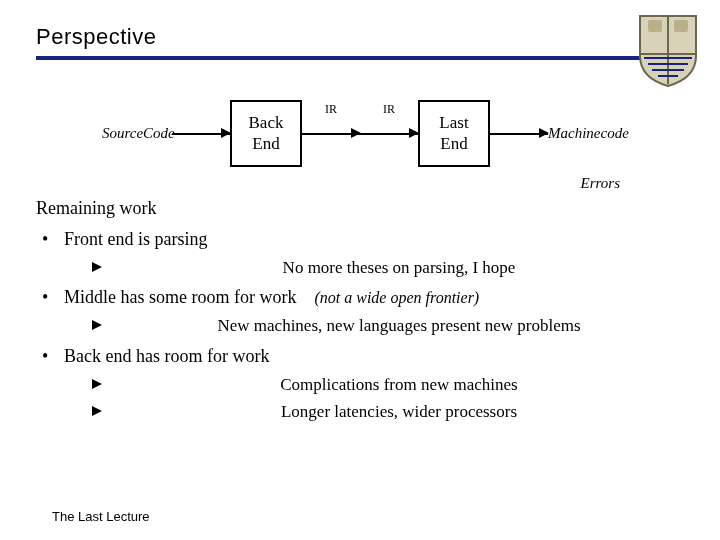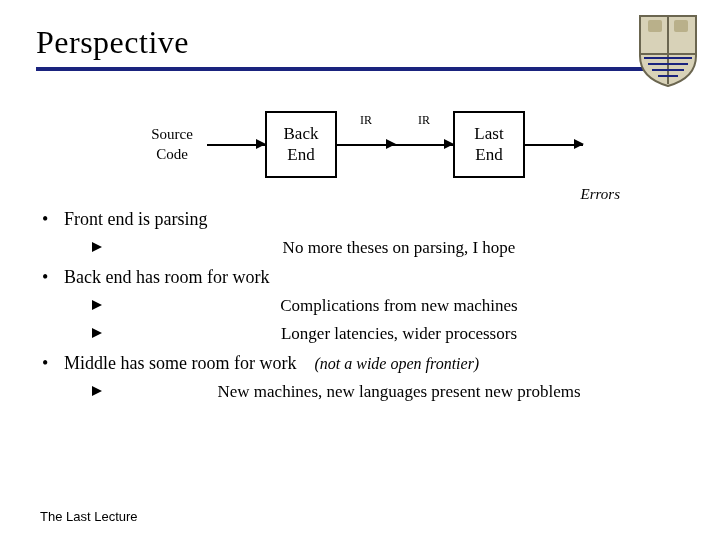--- a/index.html
+++ b/index.html
@@ -6,23 +6,23 @@
   body {
     width: 720px;
     height: 540px;
     background: #fff;
     font-family: Georgia, 'Times New Roman', serif;
     color: #000;
     position: relative;
     padding: 24px 36px 20px 36px;
   }
   .title {
-    font-size: 32px;
+    font-size: 22px;
     font-weight: normal;
-    font-family: Liberation Serif, serif;
+    font-family: Liberation Sans, sans-serif;
     letter-spacing: 0.5px;
   }
   .rule {
     height: 4px;
     background: #1a237e;
     margin-top: 6px;
     margin-bottom: 40px;
     width: 100%;
   }
   .crest {
@@ -35,22 +35,22 @@
   .pipeline {
     display: flex;
     align-items: center;
     justify-content: center;
     gap: 0;
     margin: 0 0 28px 0;
     position: relative;
   }
   .label-col {
     display: flex;
-    flex-direction: column;
     align-items: center;
+    font-style: italic;
     font-size: 15px;
     line-height: 1.35;
     width: 70px;
     text-align: center;
   }
   .box {
     border: 2px solid #000;
     padding: 10px 14px;
     font-size: 17px;
     text-align: center;
@@ -148,21 +148,21 @@
     border-bottom: 5px solid transparent;
     box-sizing: border-box;
   }
   .aside {
     font-style: italic;
     font-size: 16px;
     margin-left: 18px;
   }
   .footer {
     position: absolute;
-    left: 40px;
+    left: 52px;
     bottom: 16px;
     font-size: 13px;
     font-family: Arial, sans-serif;
   }
 </style>
 </head>
 <body>
 
 <svg class="crest" viewBox="0 0 64 78">
   <path d="M4 6 h56 v40 q0 22 -28 30 q-28 -8 -28 -30 Z" fill="#d8d2b8" stroke="#6b6650" stroke-width="2"></path>
@@ -200,34 +200,39 @@
     <span class="arrow-label">IR</span>
   </div>
   <div class="box">
     <span>Last</span><br>
     <span>End</span>
   </div>
   <div class="arrow-wrap">
     <div class="arrow-line"></div>
       <div class="arrow-head"></div>
   </div>
+  <div class="label-col">
+    <span>Machine</span>
+    <span>code</span>
+  </div>
 </div>
 
 <div class="errors-area">
   <span class="errors-label">Errors</span>
 </div>
 
 <div class="content">
+  <div class="heading2">Remaining work</div>
   <ul class="top" id="top-list">
       <li><span>Front end is parsing</span><ul class="sub">
           <li>No more theses on parsing, I hope</li>
+        </ul></li>
+      <li><span>Middle has some room for work</span><span class="aside">(not a wide open frontier)</span><ul class="sub">
+          <li>New machines, new languages present new problems</li>
         </ul></li>
       <li><span>Back end has room for work</span><ul class="sub">
           <li>Complications from new machines</li>
           <li>Longer latencies, wider processors</li>
         </ul></li>
-      <li><span>Middle has some room for work</span><span class="aside">(not a wide open frontier)</span><ul class="sub">
-          <li>New machines, new languages present new problems</li>
-        </ul></li>
     </ul>
 </div>
 
 <div class="footer">The Last Lecture</div>
 
 </body></html>

